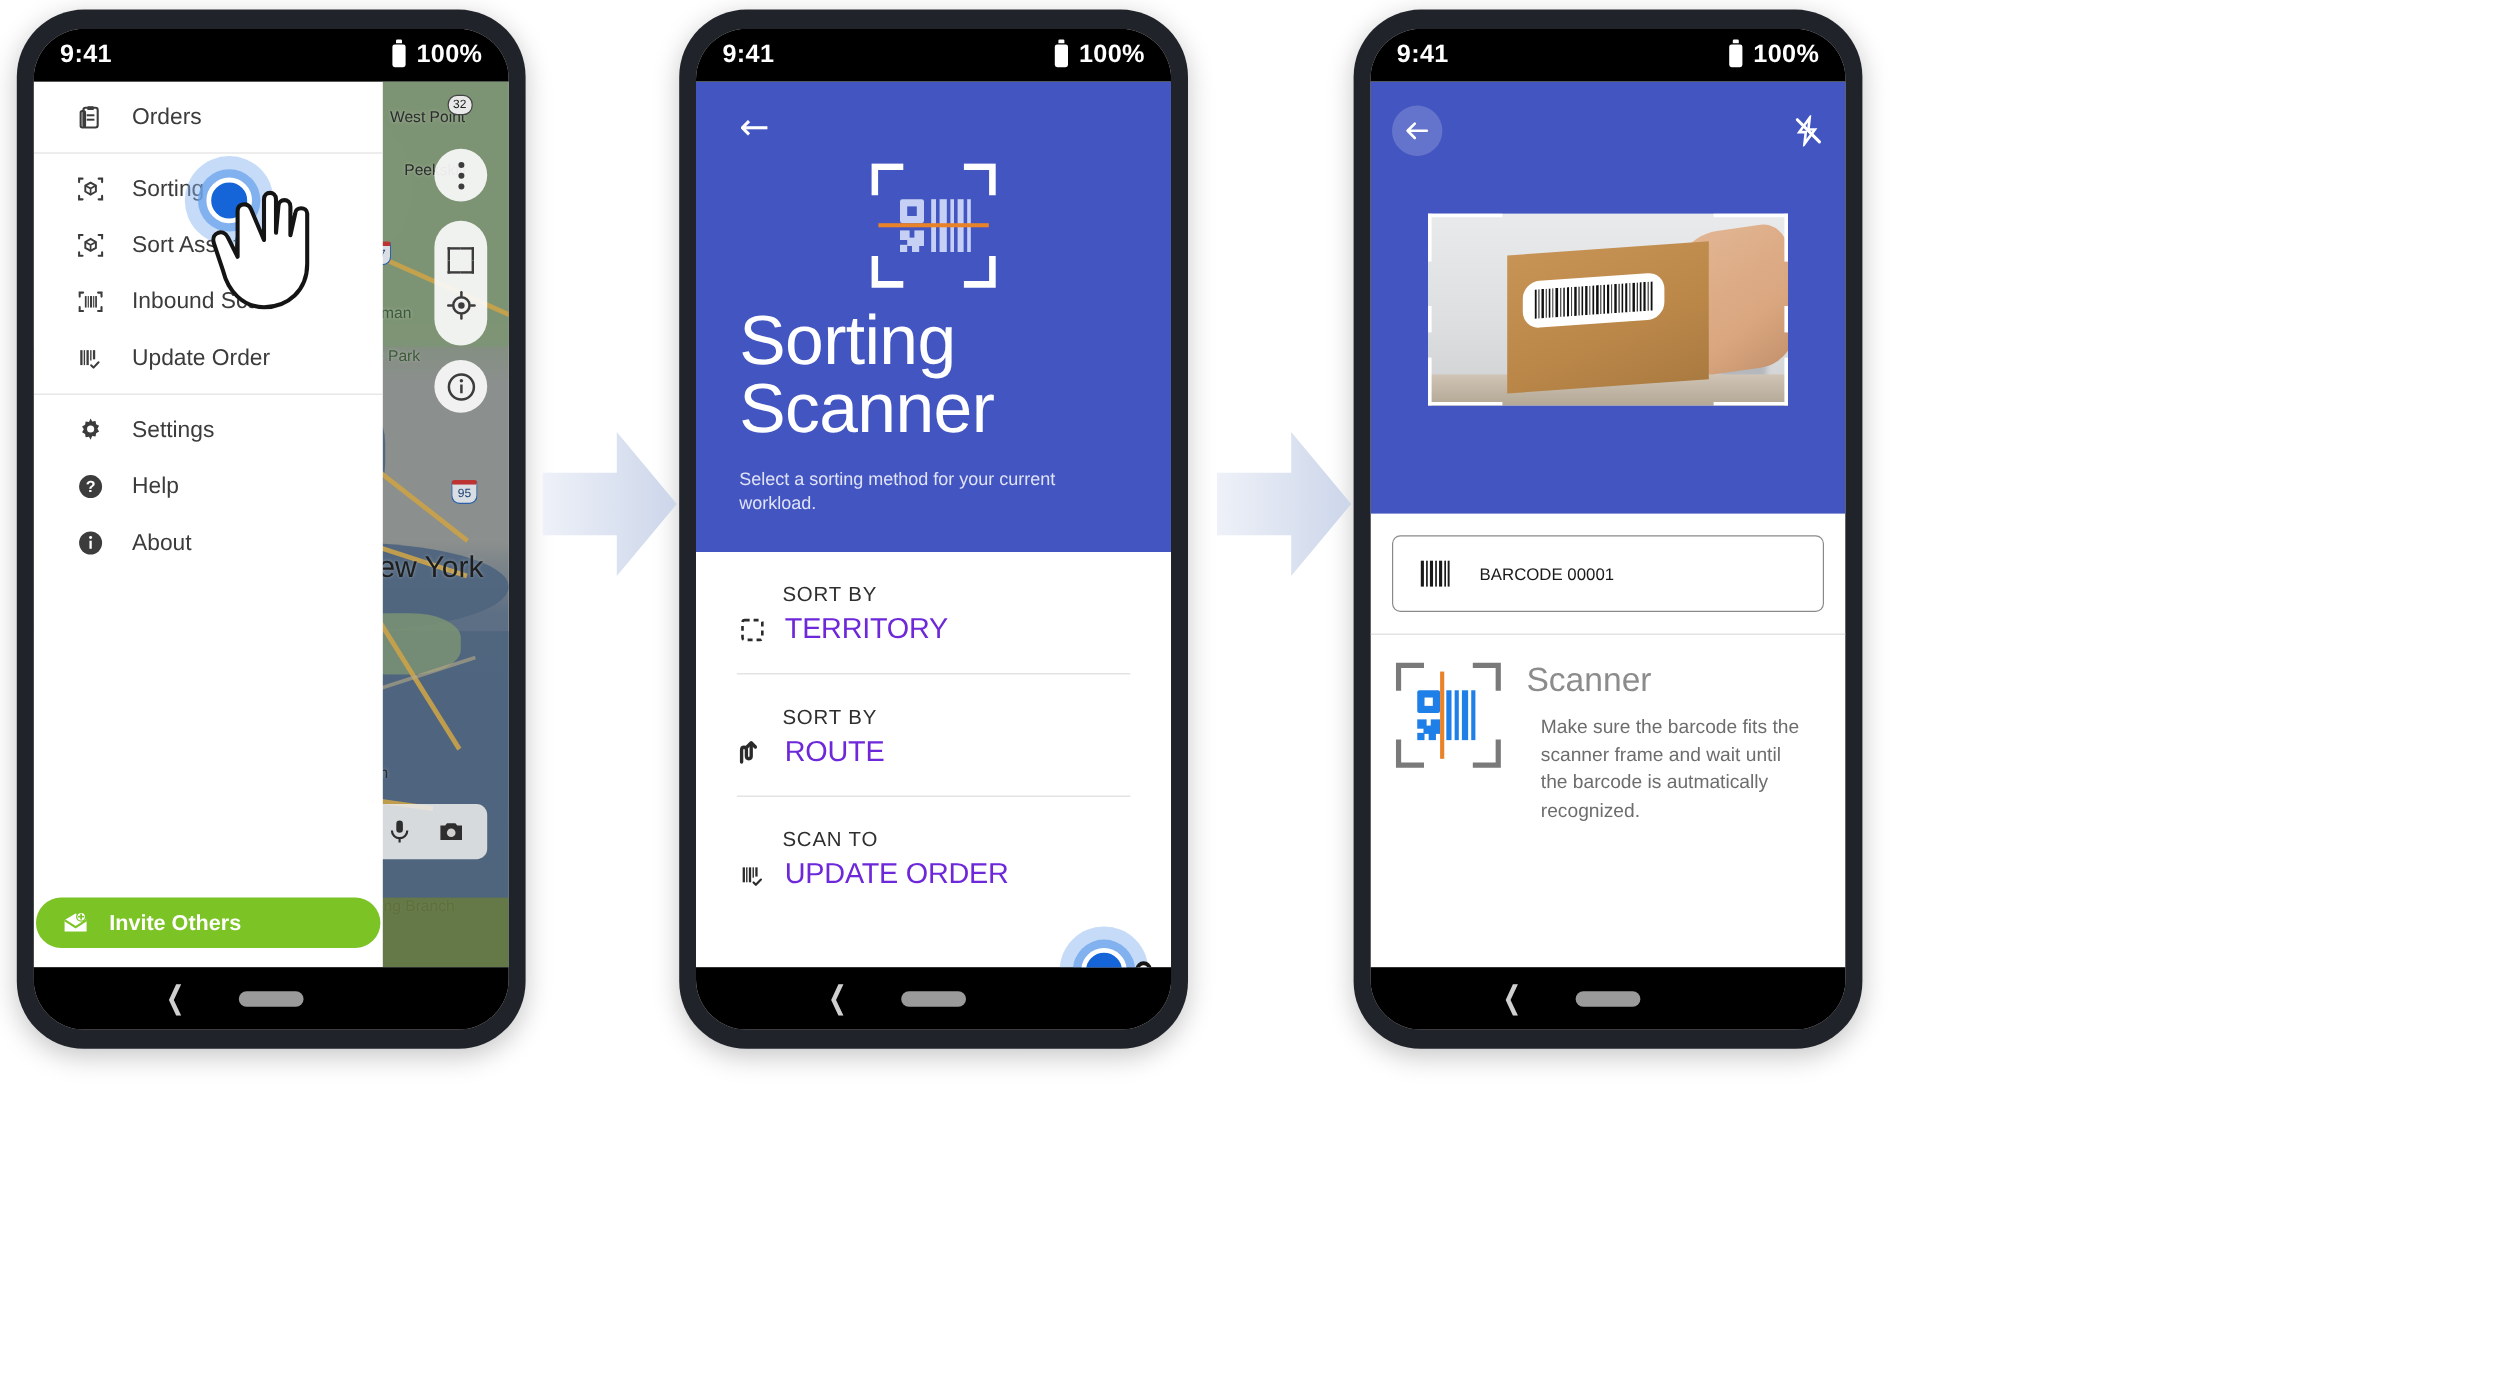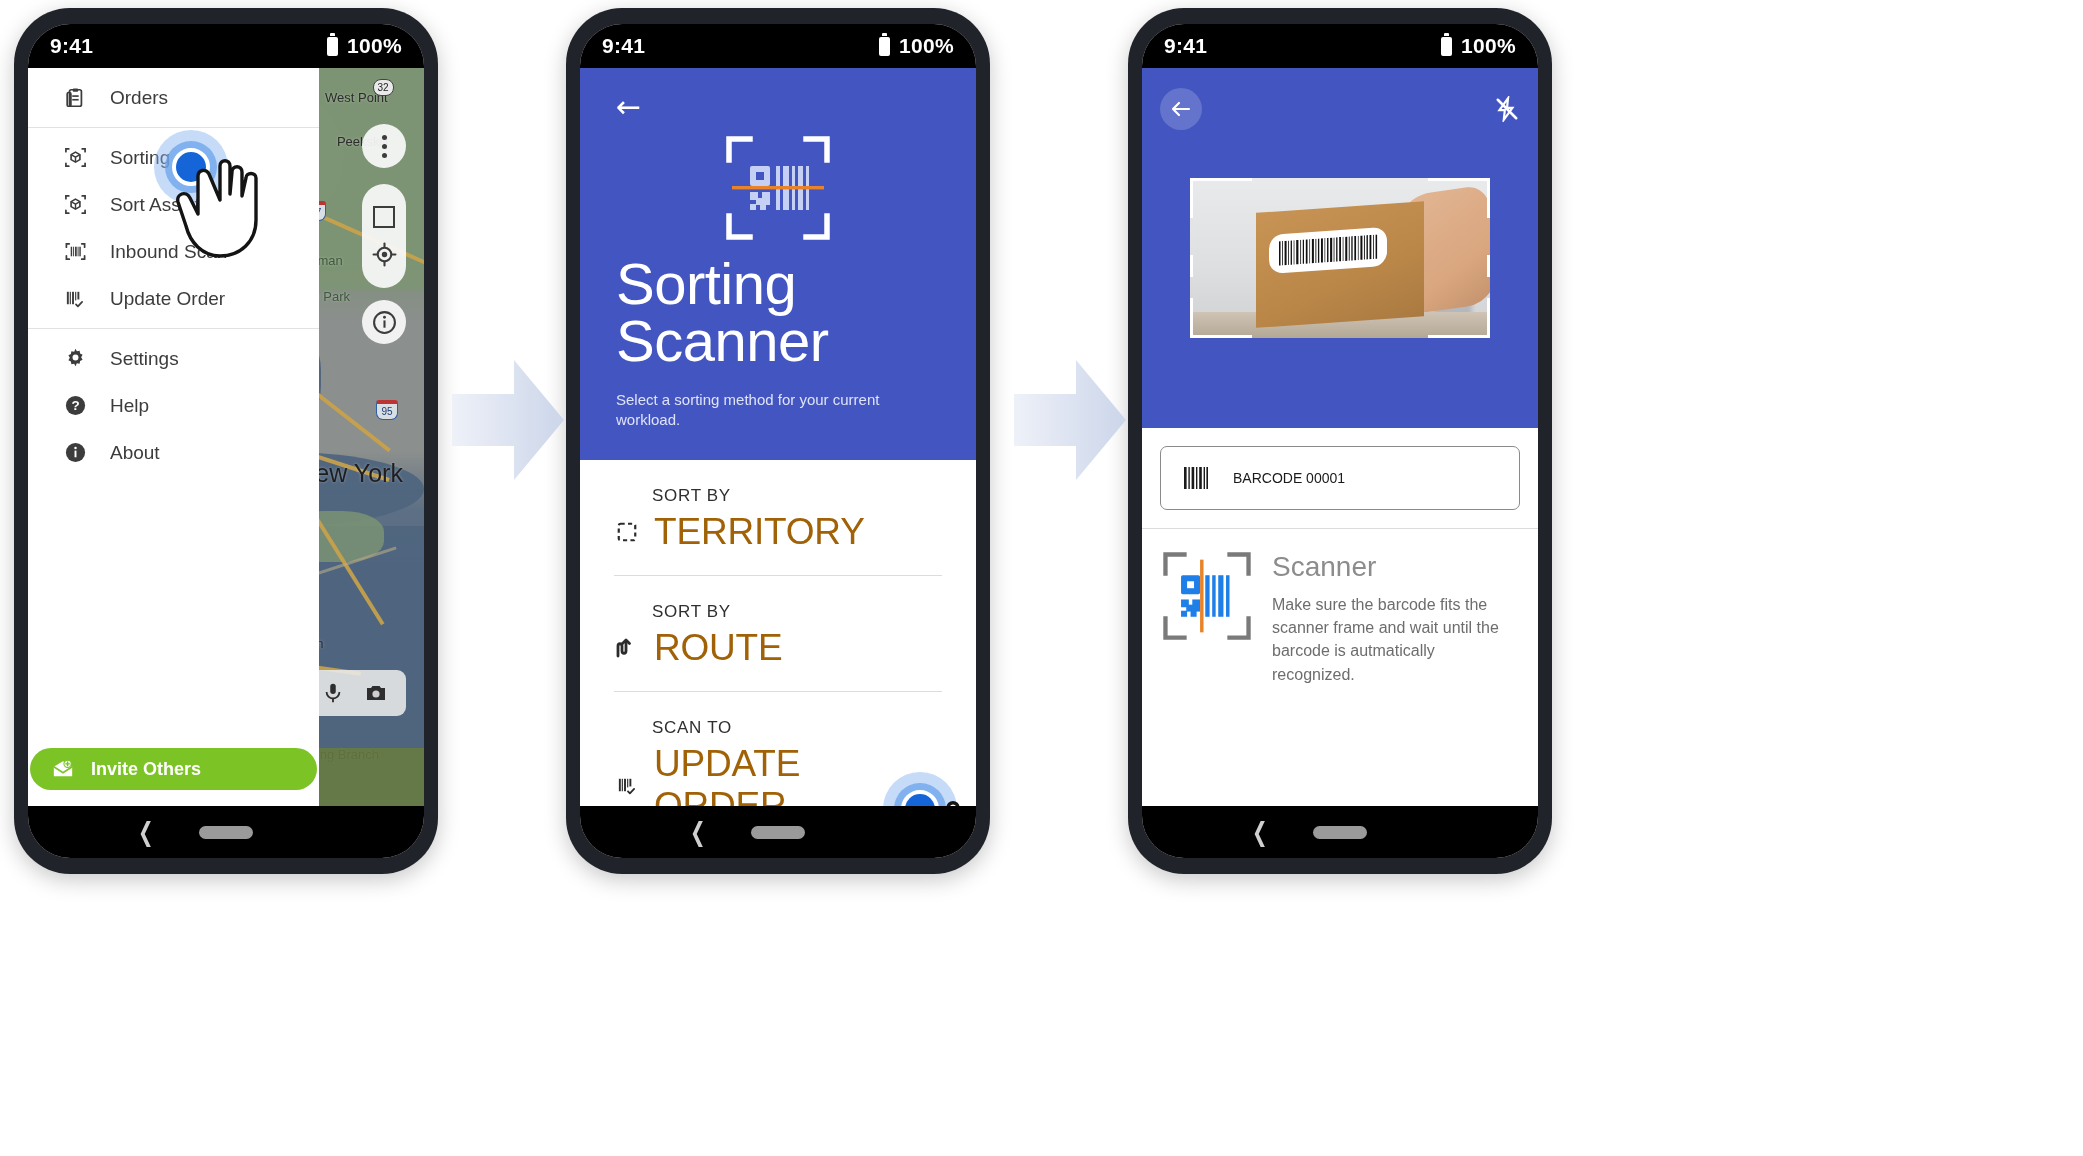--- a/index.html
+++ b/index.html
@@ -280,21 +280,21 @@
   .opt + .opt { border-top: 1px solid #dcdcdc; }
   .opt-kicker {
     font-size: 17px;
     color: #2f2f2f;
     letter-spacing: .7px;
     margin-bottom: 5px;
     margin-left: 38px;
   }
   .opt-row { display: flex; align-items: center; gap: 14px; }
   .opt-ic { width: 26px; flex: 0 0 26px; display: flex; align-items: center; justify-content: center; color: #2b2b2b; }
-  .opt-title { font-size: 37px; color: #a16207; letter-spacing: -.2px; }
+  .opt-title { font-size: 24px; color: #6d28d9; letter-spacing: -.2px; }
 
   
   #phone3 { left: 1128px; top: 8px; width: 424px; height: 866px; }
   .cam {
     background: #4355c0;
     flex: 0 0 auto;
     position: relative;
     height: 360px;
   }
   .cam-top {
@@ -368,21 +368,21 @@
   }
   .barcode-value { font-size: 14px; color: #1a1a1a; }
   .scanner-sec {
     margin-top: 18px;
     border-top: 1px solid #dcdcdc;
     padding: 22px 20px 0;
     display: flex;
     gap: 20px;
   }
   .scanner-text-h { font-size: 28px; color: #8c8c8c; font-weight: normal; margin: 0 0 10px; }
-  .scanner-text-p { font-size: 16px; color: #6d6d6d; line-height: 1.45; margin: 0; max-width: 240px; }
+  .scanner-text-p { font-size: 16px; color: #6d6d6d; line-height: 1.45; margin: 12px; max-width: 240px; }
 
   
   .tap { position: absolute; width: 74px; height: 74px; z-index: 60; }
   .tap .r1, .tap .r2, .tap .r3 {
     position: absolute; border-radius: 50%; left: 50%; top: 50%;
     transform: translate(-50%,-50%);
   }
   .tap .r1 { width: 74px; height: 74px; background: rgba(126,176,240,.45); }
   .tap .r2 { width: 52px; height: 52px; background: rgba(106,163,235,.75); }
   .tap .r3 { width: 30px; height: 30px; background: #1565d8; border: 4px solid #fff; box-sizing: content-box; }

